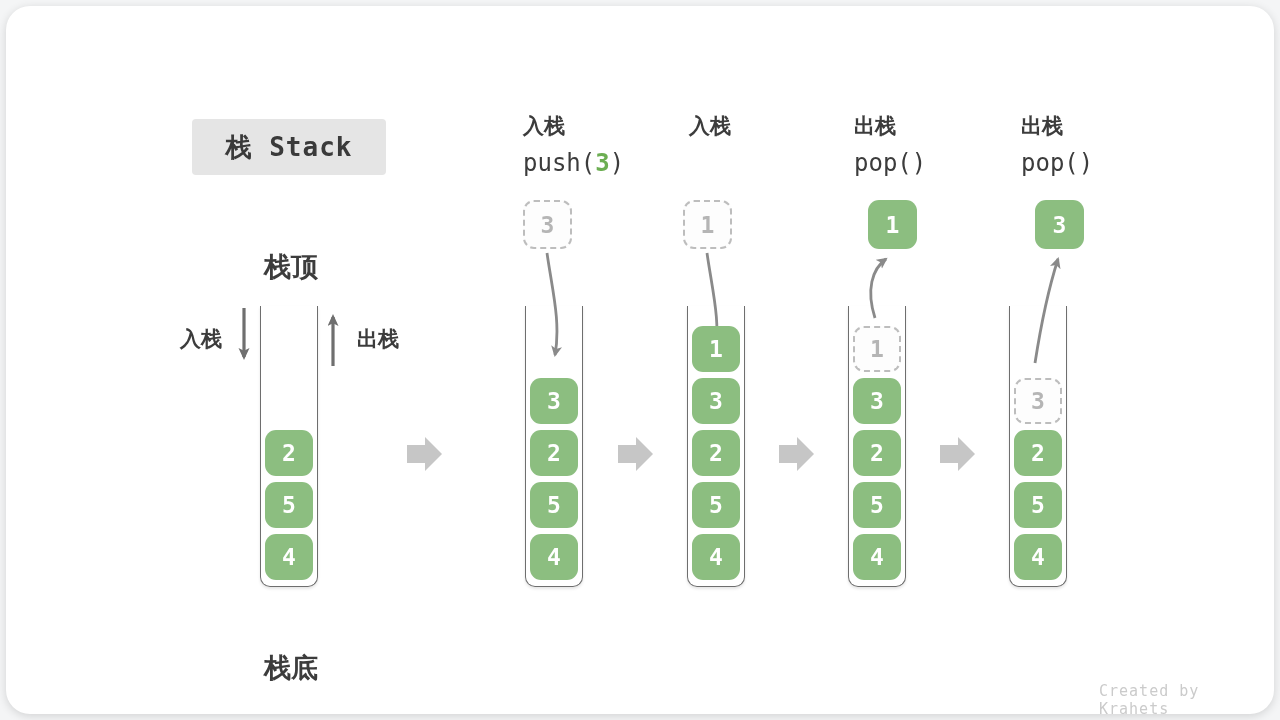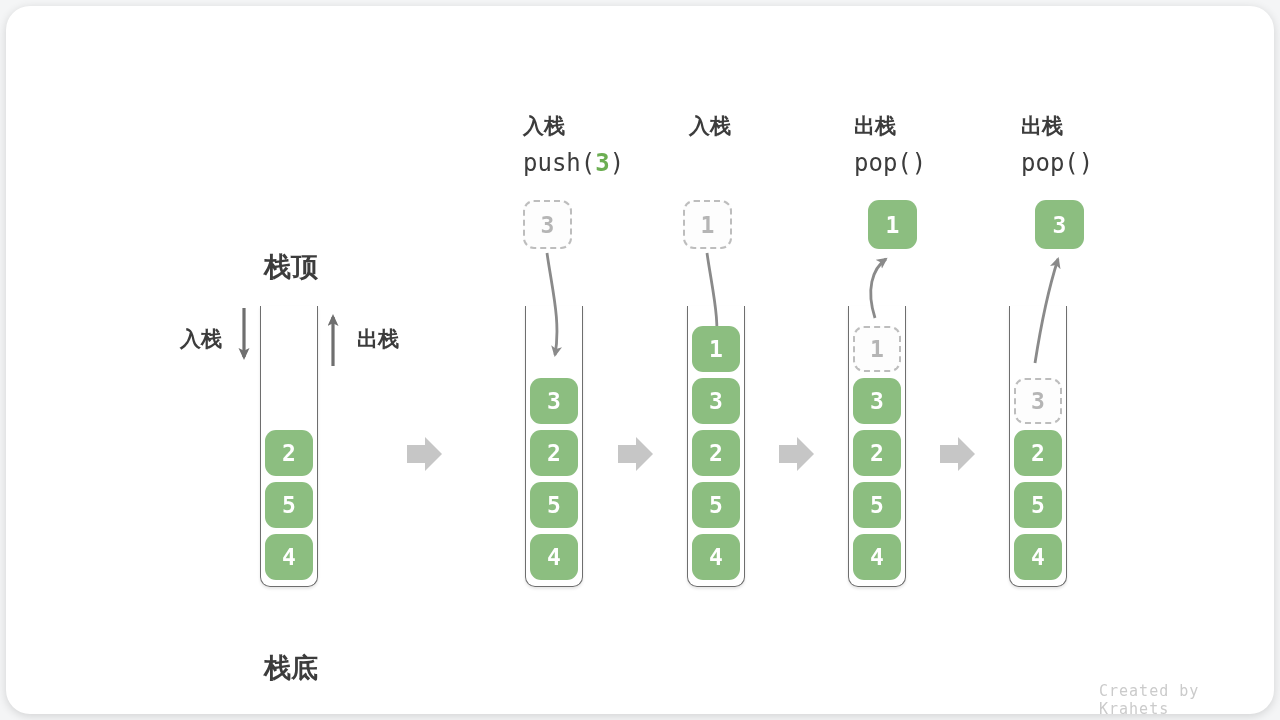--- a/index.html
+++ b/index.html
@@ -82,20 +82,23 @@
 
     <path d="M869,312 C860,284 866,263 880,253" stroke="#8a8a8a" stroke-width="2.8" fill="none" marker-end="url(#ah-gray)"></path>
     <path d="M1029,357 C1036,312 1044,278 1052,253" stroke="#8a8a8a" stroke-width="2.8" fill="none" marker-end="url(#ah-gray)"></path>
 
     <path d="M401,439 h18 v-8 l17,17 l-17,17 v-8 h-18 Z" fill="#c6c6c6"></path>
     <path d="M612,439 h18 v-8 l17,17 l-17,17 v-8 h-18 Z" fill="#c6c6c6"></path>
     <path d="M773,439 h18 v-8 l17,17 l-17,17 v-8 h-18 Z" fill="#c6c6c6"></path>
     <path d="M934,439 h18 v-8 l17,17 l-17,17 v-8 h-18 Z" fill="#c6c6c6"></path>
   </svg>
 
+  <div class="abs title-box">
+    <span>栈 Stack</span>
+  </div>
 
   <div class="abs op op1">
     <div class="action">入栈</div>
     <div class="code"><span>push(</span><span class="arg">3</span><span>)</span></div>
   </div>
   <div class="abs op op2">
     <div class="action">入栈</div>
   </div>
   <div class="abs op op3">
     <div class="action">出栈</div>

